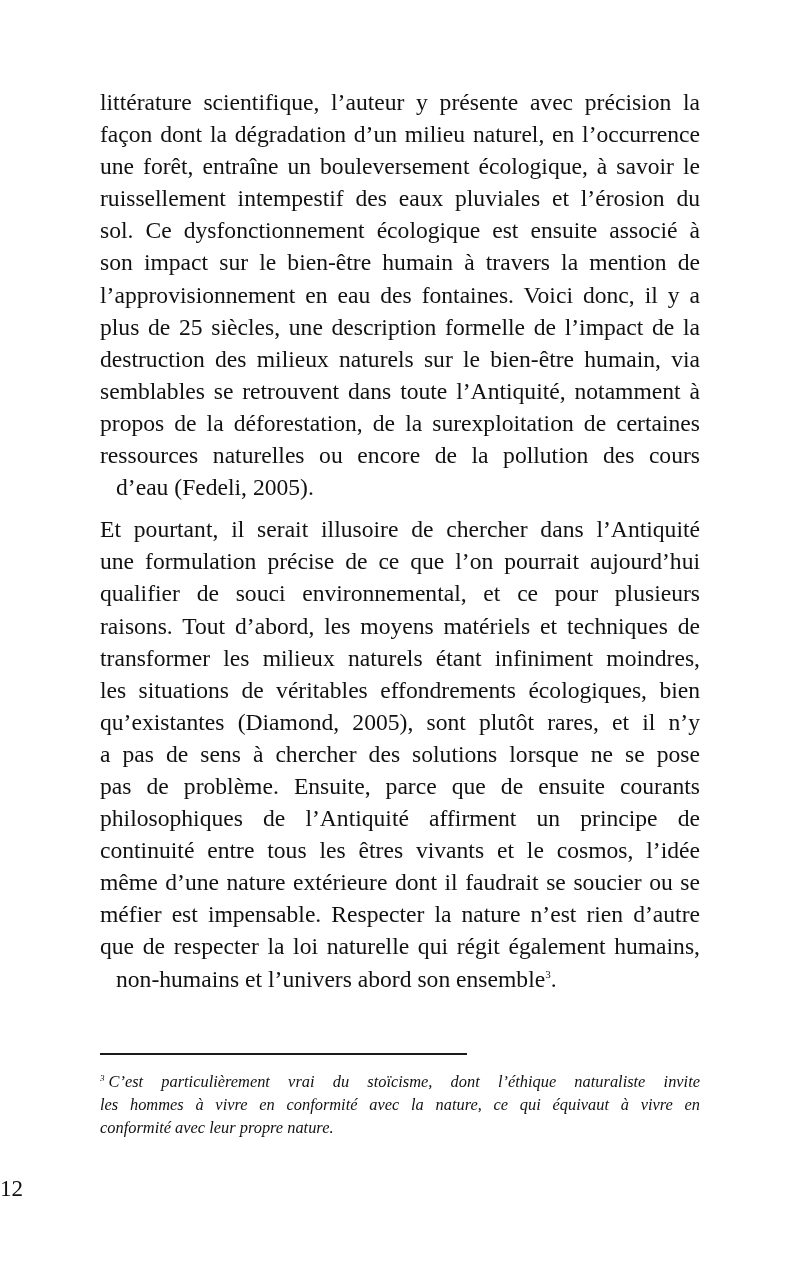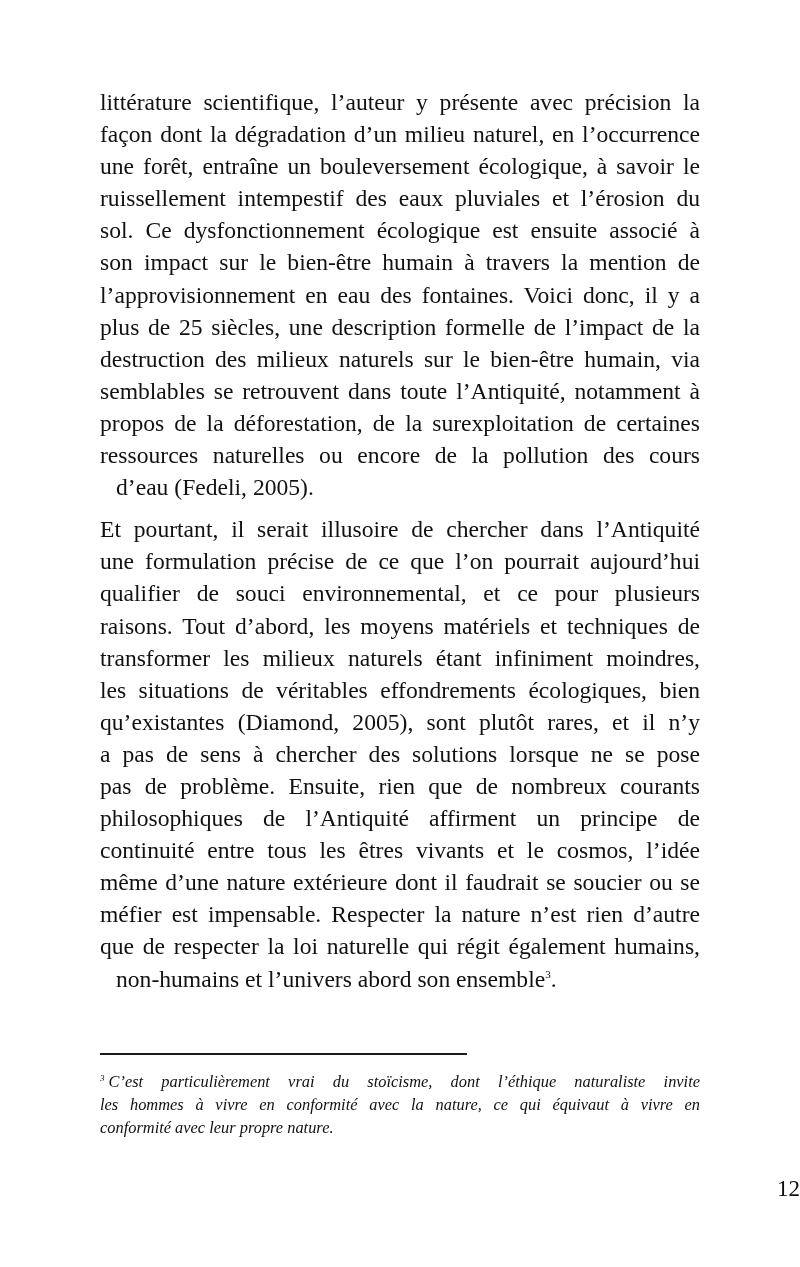--- a/index.html
+++ b/index.html
@@ -8,21 +8,21 @@
   .para { font-size: 23.6px; line-height: 32.1px; text-align: justify; margin: 0; }
   .para .line { display: block; text-align: justify; text-align-last: justify; white-space: nowrap; }
   .para .line.last { text-align-last: left; margin-left: 16px; }
   .para + .para { margin-top: 10px; }
   sup.fnref { font-size: 11px; vertical-align: 9px; line-height: 0; }
   .rule { position: absolute; left: 100px; top: 1053px; width: 367px; height: 0; border-top: 2px solid #1a1a1a; }
   .footnote { position: absolute; left: 100px; top: 1070px; width: 600px; font-family: "Liberation Serif", serif; font-size: 16.4px; line-height: 23px; font-style: italic; }
   .footnote .line { display: block; white-space: nowrap; text-align: justify; text-align-last: justify; }
   .footnote .line.last { text-align-last: left; }
   .footnote sup { font-size: 9px; vertical-align: 6px; line-height: 0; margin-right: 4px; }
-  .page-number { position: absolute; left: 0; width: 800px; top: 1176px; text-align: right; font-family: "Liberation Serif", serif; font-size: 23px; }
+  .page-number { position: absolute; left: 0; width: 800px; top: 1176px; text-align: left; font-family: "Liberation Serif", serif; font-size: 23px; }
 </style>
 </head>
 <body>
 
 <div class="page">
   <p class="para">
     <span class="line">littérature scientifique, l’auteur y présente avec précision la</span>
     <span class="line">façon dont la dégradation d’un milieu naturel, en l’occurrence</span>
     <span class="line">une forêt, entraîne un bouleversement écologique, à savoir le</span>
     <span class="line">ruissellement intempestif des eaux pluviales et l’érosion du</span>
@@ -38,21 +38,21 @@
   </p>
   <p class="para">
     <span class="line">Et pourtant, il serait illusoire de chercher dans l’Antiquité</span>
     <span class="line">une formulation précise de ce que l’on pourrait aujourd’hui</span>
     <span class="line">qualifier de souci environnemental, et ce pour plusieurs</span>
     <span class="line">raisons. Tout d’abord, les moyens matériels et techniques de</span>
     <span class="line">transformer les milieux naturels étant infiniment moindres,</span>
     <span class="line">les situations de véritables effondrements écologiques, bien</span>
     <span class="line">qu’existantes (Diamond, 2005), sont plutôt rares, et il n’y</span>
     <span class="line">a pas de sens à chercher des solutions lorsque ne se pose</span>
-    <span class="line">pas de problème. Ensuite, rien que de nombreux courants</span>
+    <span class="line">pas de problème. Ensuite, parce que de ensuite courants</span>
     <span class="line">philosophiques de l’Antiquité affirment un principe de</span>
     <span class="line">continuité entre tous les êtres vivants et le cosmos, l’idée</span>
     <span class="line">même d’une nature extérieure dont il faudrait se soucier ou se</span>
     <span class="line">méfier est impensable. Respecter la nature n’est rien d’autre</span>
     <span class="line">que de respecter la loi naturelle qui régit également humains,</span>
     <span class="line last"><span>non-humains et l’univers abord son ensemble</span><sup class="fnref">3</sup><span>.</span></span>
   </p>
 </div>
 
 <div class="rule"></div>

